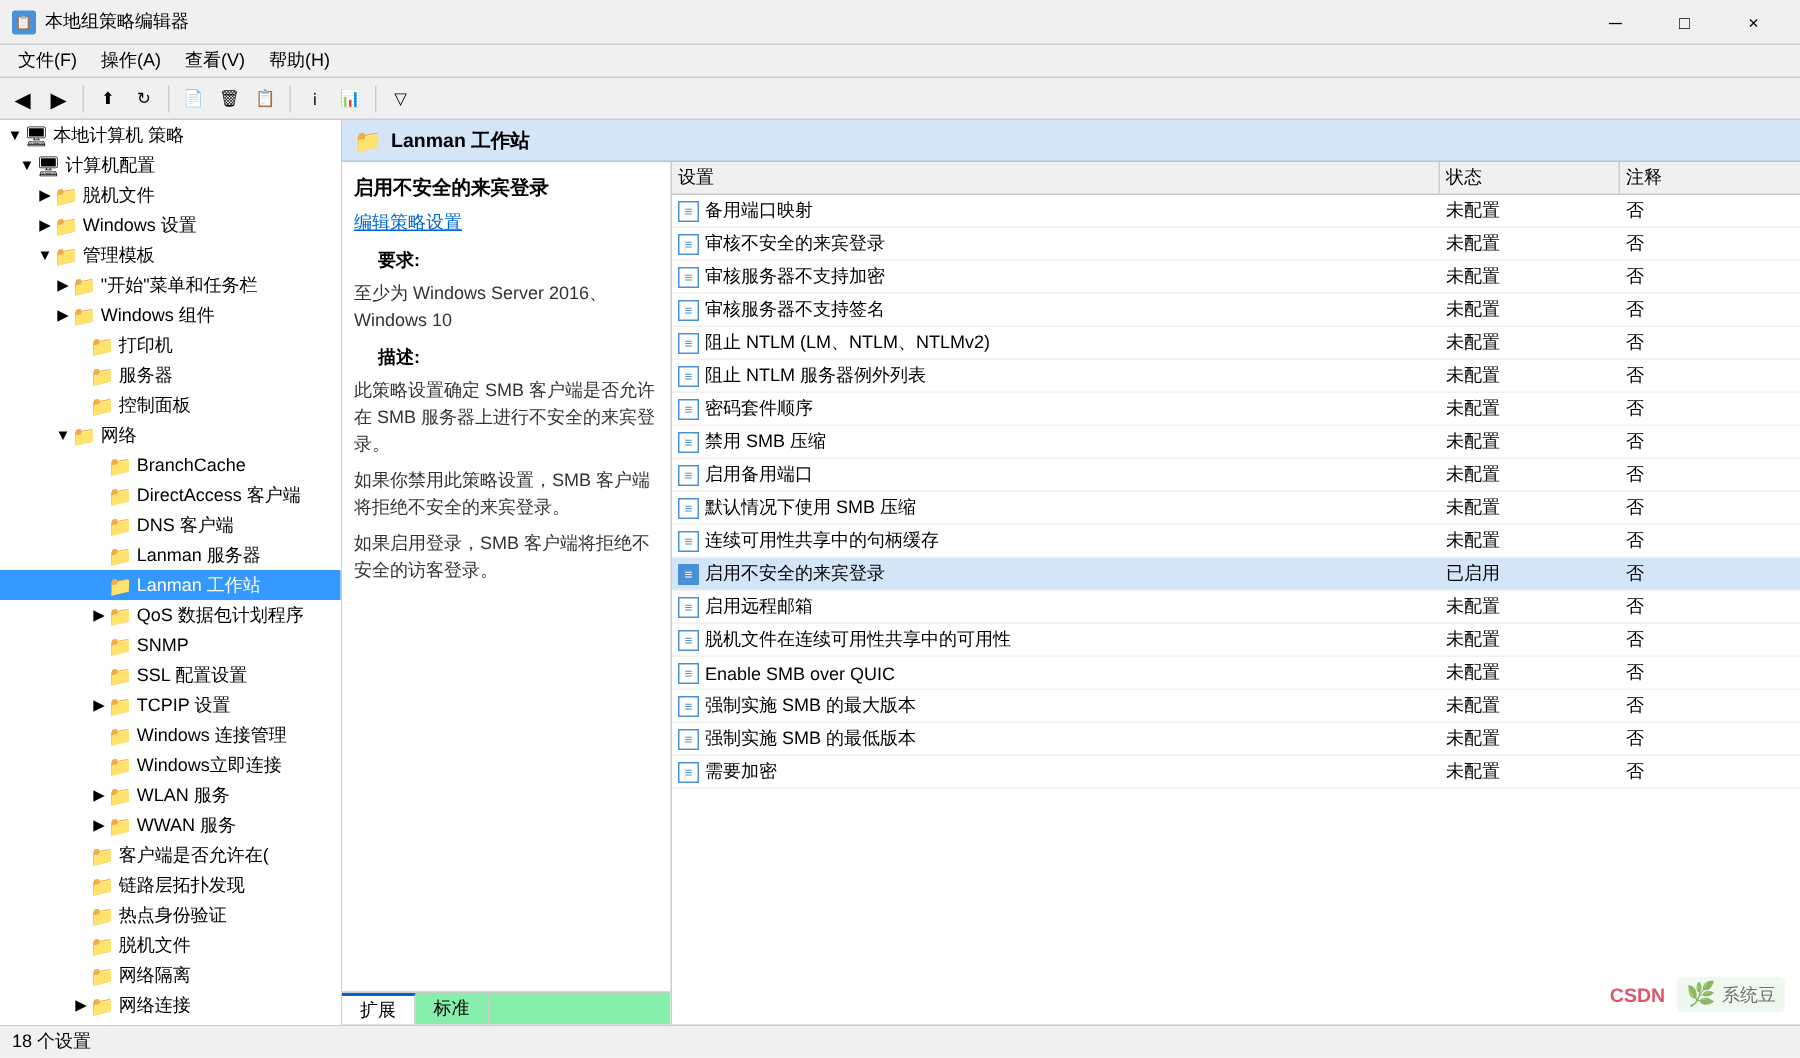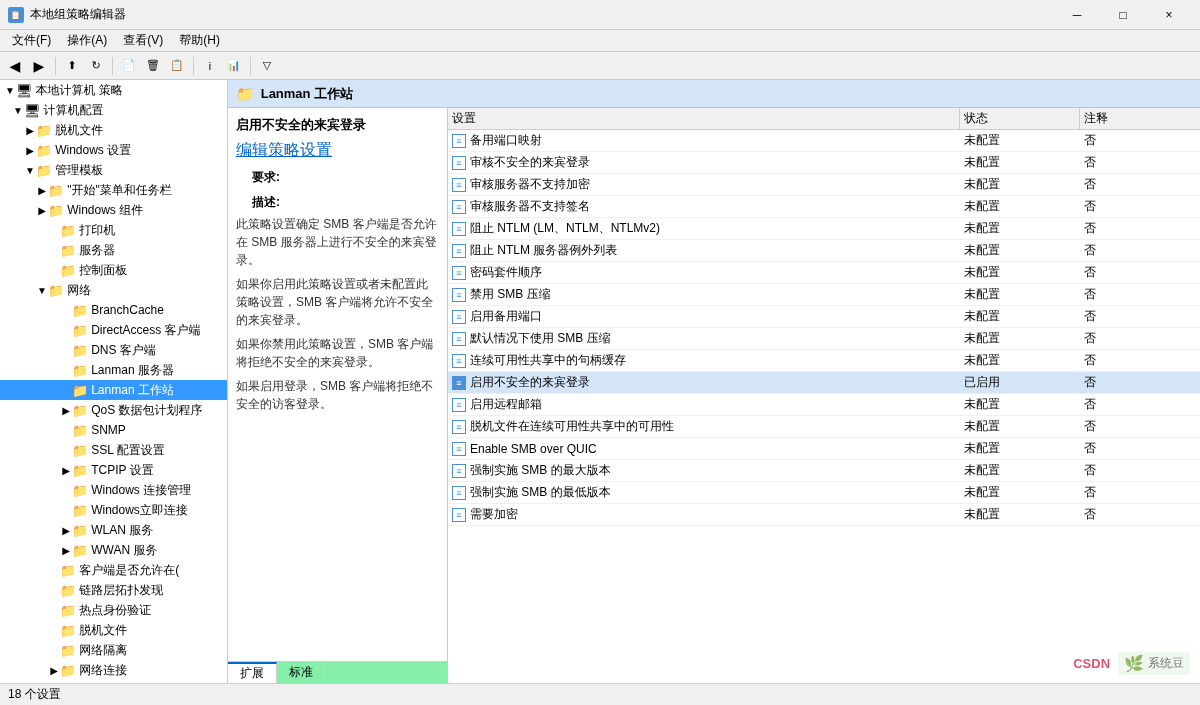--- a/index.html
+++ b/index.html
@@ -112,21 +112,21 @@
     .desc-panel {
       width: 220px;
       min-width: 220px;
       border-right: 1px solid #ccc;
       padding: 8px;
       overflow-y: auto;
       font-size: 12px;
       position: relative;
     }
     .desc-title { font-size: 13px; font-weight: bold; margin-bottom: 6px; color: #000; }
-    .desc-link { color: #0066cc; text-decoration: underline; cursor: pointer; font-size: 16px; }
+    .desc-link { color: #0066cc; text-decoration: underline; cursor: pointer; font-size: 12px; }
     .desc-section-title { font-weight: bold; margin: 8px 0 4px 16px; font-size: 12px; }
     .desc-text { font-size: 12px; line-height: 1.5; color: #333; margin-bottom: 6px; }
 
     
     .settings-panel {
       flex: 1;
       overflow-y: auto;
       overflow-x: hidden;
     }
 
@@ -443,23 +443,23 @@
         <span class="folder-icon-header">📁</span>
         <span>Lanman 工作站</span>
       </div>
 
       <div class="right-panel-content">
 
         <div class="desc-panel">
           <div class="desc-title">启用不安全的来宾登录</div>
           <a class="desc-link">编辑策略设置</a>
           <div class="desc-section-title">要求:</div>
+          <div class="desc-text">至少为 Windows Server 2016、Windows 10</div>
           <div class="desc-section-title">描述:</div>
           <div class="desc-text">此策略设置确定 SMB 客户端是否允许在 SMB 服务器上进行不安全的来宾登录。</div>
-          <div class="desc-text">如果你启用此策略设置或者未配置此策略设置，SMB 客户端将允许不安全的来宾登录。</div>
           <div class="desc-text">如果你禁用此策略设置，SMB 客户端将拒绝不安全的来宾登录。</div>
           <div class="desc-text">如果启用登录，SMB 客户端将拒绝不安全的访客登录。</div>
 
           
           <div style="position: absolute; bottom: 0; left: 0; right: 0;">
             <div class="desc-tabs">
               <div class="desc-tab active">扩展</div>
               <div class="desc-tab">标准</div>
             </div>
           </div>

